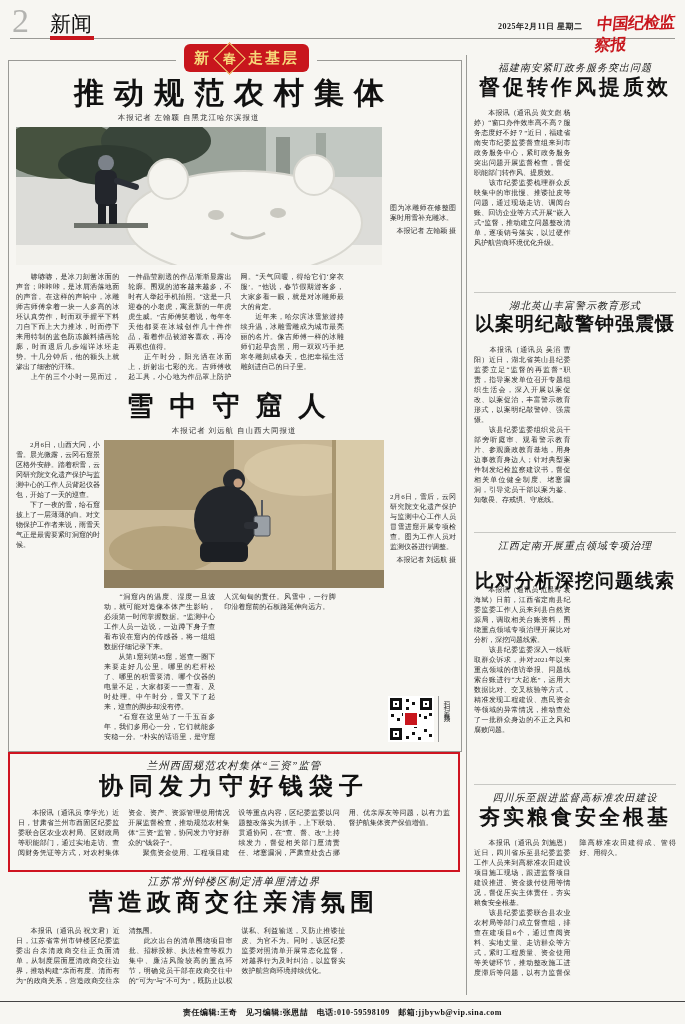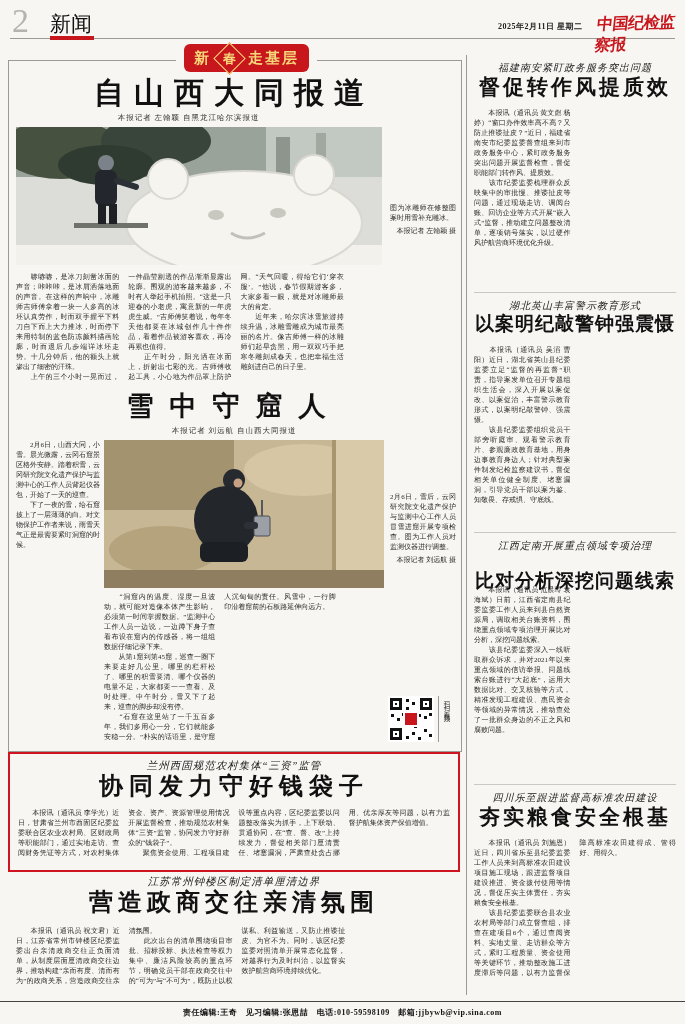--- a/index.html
+++ b/index.html
@@ -66,21 +66,21 @@
   <div class="abs" id="badge-wrap" style="left:176px;top:44px;">
     <div id="badge-pill">
       <span class="badge-txt">新</span>
       <span id="badge-diamond">
           <span>春</span>
         </span>
       <span class="badge-txt">走基层</span>
     </div>
   </div>
 
-  <div class="abs headline ctr" style="left:8px;top:76px;width:452px;font-size:30px;letter-spacing:10px;">自山西大同报道</div>
+  <div class="abs headline ctr" style="left:8px;top:76px;width:452px;font-size:30px;letter-spacing:10px;">推动规范农村集体</div>
   <div class="abs byline ctr" style="left:8px;top:113px;width:361px;">本报记者 左翰颖 自黑龙江哈尔滨报道</div>
 
   <div class="abs" style="left:16px;top:127px;width:366px;height:138px;">
     <svg width="366" height="138">
       <rect width="366" height="138" fill="#dcdcd8"></rect>
       <rect width="366" height="50" fill="#9aa39a"></rect>
       <ellipse cx="45" cy="22" rx="60" ry="30" fill="#46523f"></ellipse>
       <ellipse cx="140" cy="14" rx="55" ry="26" fill="#39453a"></ellipse>
       <ellipse cx="90" cy="38" rx="48" ry="20" fill="#2f3a31"></ellipse>
       <rect x="250" y="0" width="116" height="50" fill="#c2c8c2"></rect>
@@ -182,21 +182,21 @@
 
   <div class="abs kicker ctr" style="left:8px;top:875px;width:452px;">江苏常州钟楼区制定清单厘清边界</div>
   <div class="abs headline ctr" style="left:8px;top:889px;width:452px;font-size:24px;letter-spacing:5px;">营造政商交往亲清氛围</div>
   <div class="abs bodytxt cols4" style="left:16px;top:926px;width:442px;height:68px;">　　本报讯（通讯员 祝文君）近日，江苏省常州市钟楼区纪委监委出台亲清政商交往正负面清单，从制度层面厘清政商交往边界，推动构建“亲而有度、清而有为”的政商关系，营造政商交往亲清氛围。
 　　此次出台的清单围绕项目审批、招标投标、执法检查等权力集中、廉洁风险较高的重点环节，明确党员干部在政商交往中的“可为”与“不可为”，既防止以权谋私、利益输送，又防止推诿扯皮、为官不为。同时，该区纪委监委对照清单开展常态化监督，对越界行为及时纠治，以监督实效护航营商环境持续优化。</div>
 
   <div class="abs rule-v" style="left:466px;top:55px;height:940px;"></div>
 
   <div class="abs kicker ctr" style="left:474px;top:61px;width:202px;font-size:10px;">福建南安紧盯政务服务突出问题</div>
   <div class="abs headline ctr" style="left:474px;top:76px;width:202px;font-size:21px;letter-spacing:3px;">督促转作风提质效</div>
-  <div class="abs bodytxt cols2" style="left:474px;top:108px;width:202px;height:178px;">　　本报讯（通讯员 黄文彪 杨婷）“窗口办件效率高不高？又防止推诿扯皮？”近日，福建省南安市纪委监委督查组来到市政务服务中心，紧盯政务服务突出问题开展监督检查，督促职能部门转作风、提质效。
+  <div class="abs bodytxt cols2" style="left:474px;top:108px;width:202px;height:178px;">　　本报讯（通讯员 黄文彪 杨婷）“窗口办件效率高不高？服务态度好不好？”近日，福建省南安市纪委监委督查组来到市政务服务中心，紧盯政务服务突出问题开展监督检查，督促职能部门转作风、提质效。
 　　该市纪委监委梳理群众反映集中的审批慢、推诿扯皮等问题，通过现场走访、调阅台账、回访企业等方式开展“嵌入式”监督，推动建立问题整改清单，逐项销号落实，以过硬作风护航营商环境优化升级。</div>
   <div class="abs rule-h" style="left:474px;top:292px;width:202px;opacity:0.5;"></div>
 
   <div class="abs headline ctr" style="left:474px;top:314px;width:202px;font-size:19px;letter-spacing:1px;">以案明纪敲警钟强震慑</div>
   <div class="abs kicker ctr" style="left:474px;top:299px;width:202px;font-size:10px;">湖北英山丰富警示教育形式</div>
   <div class="abs bodytxt cols2" style="left:474px;top:345px;width:202px;height:182px;">　　本报讯（通讯员 吴滔 曹阳）近日，湖北省英山县纪委监委立足“监督的再监督”职责，指导案发单位召开专题组织生活会，深入开展以案促改、以案促治，丰富警示教育形式，以案明纪敲警钟、强震慑。
 　　该县纪委监委组织党员干部旁听庭审、观看警示教育片、参观廉政教育基地，用身边事教育身边人；针对典型案件制发纪检监察建议书，督促相关单位健全制度、堵塞漏洞，引导党员干部以案为鉴、知敬畏、存戒惧、守底线。</div>
   <div class="abs rule-h" style="left:474px;top:532px;width:202px;opacity:0.5;"></div>
 
   <div class="abs kicker ctr" style="left:474px;top:539px;width:202px;font-size:10px;">江西定南开展重点领域专项治理</div>

